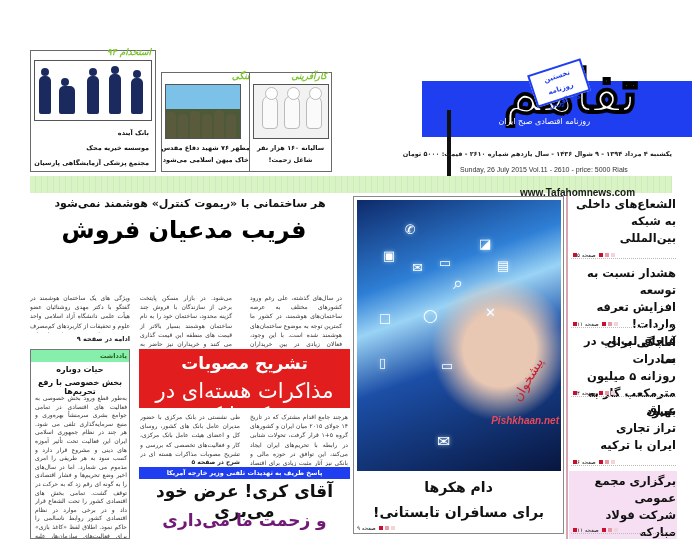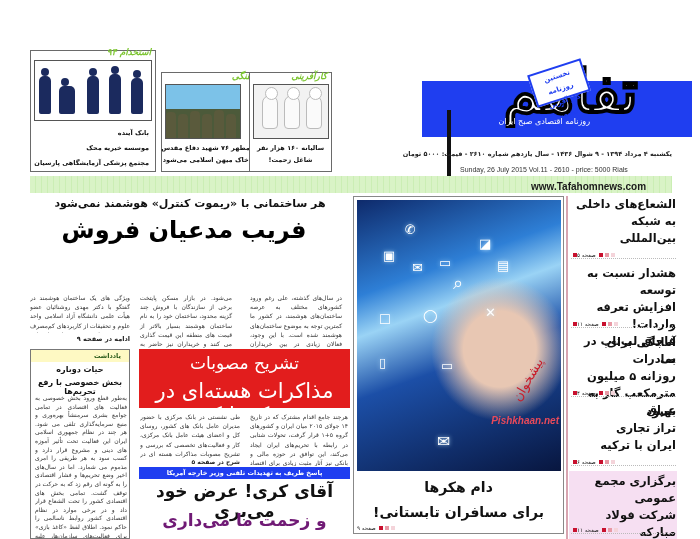--- a/index.html
+++ b/index.html
@@ -14,21 +14,21 @@
   .logo { left: 442px; top: 54px; width: 200px; height: 118px; }
   .logo-text { position: absolute; right: 4px; top: 8px; font-family: "DejaVu Serif", serif; font-size: 59px; font-weight: bold; color: #ffffff; line-height: 1; letter-spacing: -6px; text-shadow: 0 0 0 #000; -webkit-text-stroke: 2px #000; }
   .mast-stamp { left: 531px; top: 66px; width: 56px; height: 34px; background: #fff; border: 2px solid #1f3ef0; transform: rotate(-18deg); font-size: 7px; font-weight: bold; color: #1f3ef0; text-align: center; line-height: 13px; padding-top: 2px; }
   .mast-subtitle { left: 440px; top: 117px; width: 150px; font-size: 8px; color: #fff; text-align: right; }
   .mast-date-fa { left: 440px; top: 150px; width: 232px; font-size: 6.5px; color: #222; text-align: right; font-weight: bold; white-space: nowrap; }
   .mast-date-en { left: 460px; top: 166px; width: 212px; font-family: "Liberation Sans", sans-serif; font-size: 7px; color: #333; direction: ltr; text-align: left; white-space: nowrap; }
   .mast-stroke { left: 447px; top: 110px; width: 4px; height: 80px; background: #111; }
 
   
   .site-strip { left: 30px; top: 176px; width: 642px; height: 17px; background: repeating-linear-gradient(90deg, #d9f3c6 0 5px, #cbeeb4 5px 6px); }
-  .site-url { left: 520px; top: 181px; width: 145px; font-family: "Liberation Sans", sans-serif; font-size: 10px; color: #1a1a1a; direction: ltr; text-align: left; font-weight: bold; margin-left: 11px; }
+  .site-url { left: 520px; top: 187px; width: 145px; font-family: "Liberation Sans", sans-serif; font-size: 10px; color: #1a1a1a; direction: ltr; text-align: left; font-weight: bold; }
 
   
   .teaser { border: 1.5px solid #6a6a6a; background: #fff; }
   .teaser .tz-img { position: absolute; border: 1px solid #555; overflow: hidden; }
   .teaser .tz-tag { position: absolute; font-size: 9px; font-weight: bold; color: #7cc531; font-style: italic; white-space: nowrap; }
   .teaser .tz-line { position: absolute; font-size: 6.5px; font-weight: bold; color: #111; white-space: nowrap; text-align: center; }
 
   .t1 { left: 30px; top: 50px; width: 126px; height: 122px; }
   .t1 .tz-img { left: 3px; top: 9px; width: 118px; height: 61px; background: #fff; }
   .t2 { left: 161px; top: 72px; width: 105px; height: 100px; }
@@ -47,28 +47,28 @@
   .headline { left: 14px; top: 213px; width: 340px; text-align: center; font-size: 24px; font-weight: bold; line-height: 34px; color: #000; }
 
   .body-col { font-size: 6px; line-height: 9.2px; color: #333; text-align: justify; }
   .col-a { left: 250px; top: 293px; width: 92px; }
   .col-b { left: 140px; top: 293px; width: 92px; }
   .col-c { left: 30px; top: 293px; width: 100px; }
   .cont-a { left: 30px; top: 335px; width: 100px; font-size: 6.5px; font-weight: bold; color: #222; text-align: right; }
 
   
   .note { left: 30px; top: 349px; width: 100px; height: 190px; border: 1px solid #777; background: #fff; }
-  .note-head { position: absolute; left: 0; top: 0; width: 100%; height: 12px; background: #fef9c3; font-size: 6.5px; font-weight: bold; color: #2a5a1a; padding-right: 8px; line-height: 12px; }
+  .note-head { position: absolute; left: 0; top: 0; width: 100%; height: 12px; background: #86efac; font-size: 6.5px; font-weight: bold; color: #2a5a1a; padding-right: 2px; line-height: 12px; }
   .note-title1 { position: absolute; left: 0; top: 15px; width: 100%; text-align: center; font-size: 8px; font-weight: bold; }
   .note-title2 { position: absolute; left: 0; top: 28px; width: 100%; text-align: center; font-size: 8px; font-weight: bold; }
   .note-body { position: absolute; left: 4px; top: 44px; width: 92px; font-size: 6px; line-height: 8.6px; color: #333; text-align: justify; }
 
   
   .red-banner { left: 139px; top: 349px; width: 211px; height: 59px; background: #e21d1d; color: #fff; text-align: center; }
-  .red-l1 { position: absolute; left: 0; top: 4px; width: 100%; font-size: 17px; font-weight: normal; text-align: center; }
+  .red-l1 { position: absolute; left: 0; top: 4px; width: 100%; font-size: 17px; font-weight: bold; text-align: center; }
   .red-l2 { position: absolute; left: 0; top: 30px; width: 100%; font-size: 21px; font-weight: normal; }
   .col-d { left: 250px; top: 412px; width: 98px; }
   .col-e { left: 140px; top: 412px; width: 100px; }
 
   .blue-bar { left: 139px; top: 467px; width: 211px; height: 12px; background: #1f3ef0; color: #fff; font-size: 6.5px; text-align: center; line-height: 12px; font-weight: bold; }
   .kerry-l1 { left: 139px; top: 481px; width: 211px; text-align: center; font-size: 17px; font-weight: bold; color: #111; }
   .kerry-l2 { left: 139px; top: 510px; width: 211px; text-align: center; font-size: 17px; font-weight: bold; color: #701a75; }
 
   
   .photo-box { left: 353px; top: 196px; width: 211px; height: 338px; border: 1px solid #888; background: #fff; }

